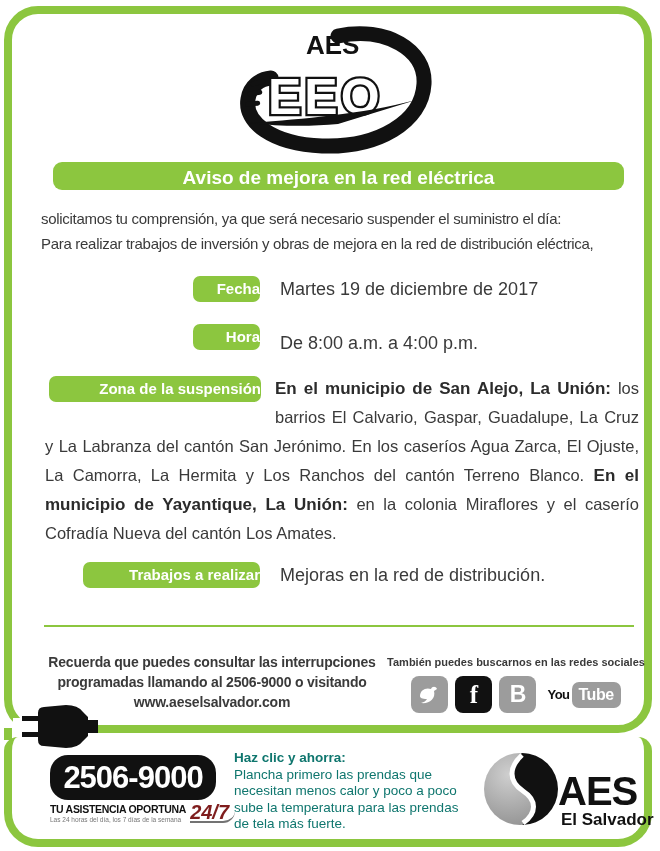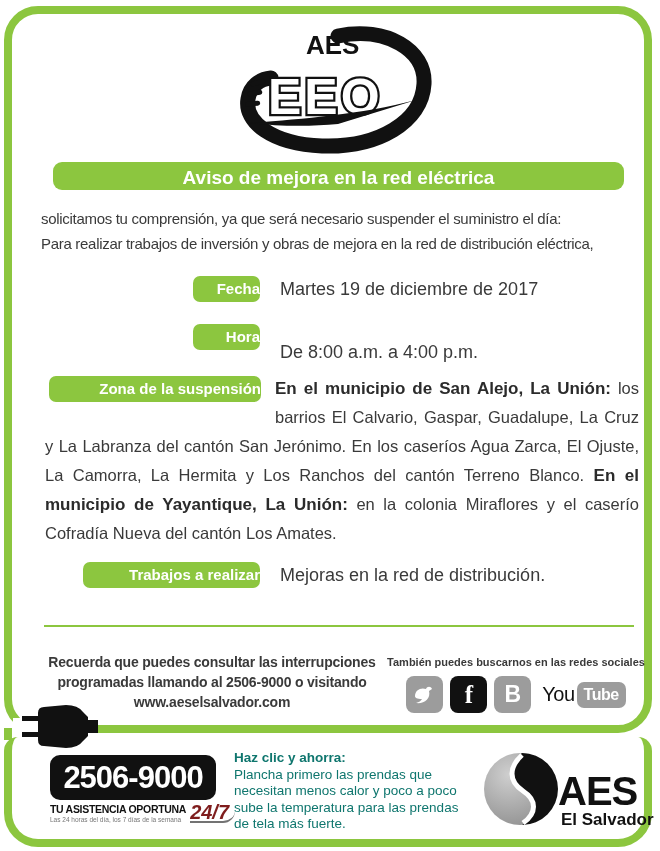--- a/index.html
+++ b/index.html
@@ -23,21 +23,21 @@
 
   
   .badge{display:inline-block;background:#8CC63F;color:#fff;font-weight:bold;
     text-align:right;border-radius:7px;font-size:15px;line-height:26px;height:26px;box-sizing:border-box;}
   .row-fecha{position:absolute;left:181px;top:262px;}
   .row-hora{position:absolute;left:181px;top:310px;}
   .row-trabajos{position:absolute;left:71px;top:548px;}
   .row-label-s{width:67px;}
   .row-label-m{width:177px;}
   .row-value{position:absolute;left:268px;font-size:18px;color:#3a3a3a;white-space:nowrap;}
-  .v-fecha{top:265px;}.v-hora{top:328px;text-align:center;}.v-trabajos{top:551px;}
+  .v-fecha{top:265px;}.v-hora{top:319px;text-align:center;}.v-trabajos{top:551px;}
 
   .zona{position:absolute;left:33px;top:360px;width:594px;font-size:16.5px;line-height:29px;
     text-align:justify;color:#3a3a3a;}
   .zona .badge{float:left;width:212px;margin:2px 14px 30px 4px;}
   .zona b{color:#2b2b2b;font-size:17px;}
 
   .divider{position:absolute;left:32px;top:611px;width:590px;height:2px;background:#8CC63F;}
 
   
   .reminder{position:absolute;left:22px;top:638px;width:356px;text-align:center;
@@ -45,30 +45,30 @@
   .reminder div{white-space:nowrap;}
   .social{position:absolute;left:368px;top:642px;width:272px;text-align:center;}
   .social-heading{font-weight:bold;font-size:11px;white-space:nowrap;color:#3a3a3a;}
   .icons{margin-top:8px;display:flex;align-items:center;justify-content:center;gap:7px;}
   .sq{width:37px;height:37px;border-radius:8px;display:flex;align-items:center;justify-content:center;}
   .sq-gray{background:#9c9c9c;}
   .sq-black{background:#111;}
   .sq .letter{color:#fff;font-weight:bold;font-size:25px;font-family:"Liberation Serif",serif;}
   .sq .letter-b{color:#fff;font-weight:bold;font-size:23px;}
   .yt{display:flex;align-items:center;margin-left:4px;}
-  .yt-you{font-weight:normal;font-size:20px;color:#111;letter-spacing:-0.5px;}
+  .yt-you{font-weight:bold;font-size:13px;color:#111;letter-spacing:-0.5px;}
   .yt-tube{margin-left:2px;background:#9c9c9c;border-radius:7px;color:#fff;font-weight:bold;
     font-size:16px;padding:4px 7px;letter-spacing:-0.5px;}
 
   
   .plug{position:absolute;left:22px;top:703px;z-index:6;}
 
   
   .phone-block{position:absolute;left:38px;top:18px;width:190px;}
-  .phone-badge{width:166px;height:45px;background:#111;border-radius:10px;color:#fff;
+  .phone-badge{width:166px;height:45px;background:#111;border-radius:18px;color:#fff;
     font-weight:bold;font-size:31px;letter-spacing:-1px;text-align:center;line-height:45px;}
   .assist-row{margin-top:3px;display:flex;align-items:flex-start;}
   .assist-text{font-weight:bold;font-size:10.5px;color:#111;letter-spacing:-0.3px;line-height:12px;}
   .hours-note{font-size:6.5px;color:#777;margin-top:1px;}
   .always{font-weight:bold;font-style:italic;font-size:20px;color:#7f1d1d;margin-left:4px;line-height:18px;
     border-bottom:2px solid #737373;border-radius:0 0 12px 0;padding-right:6px;}
 
   .tip{position:absolute;left:222px;top:13px;width:256px;text-align:left;font-size:13.5px;
     line-height:16.5px;color:#0f766e;}
   .tip-title{font-weight:bold;}

